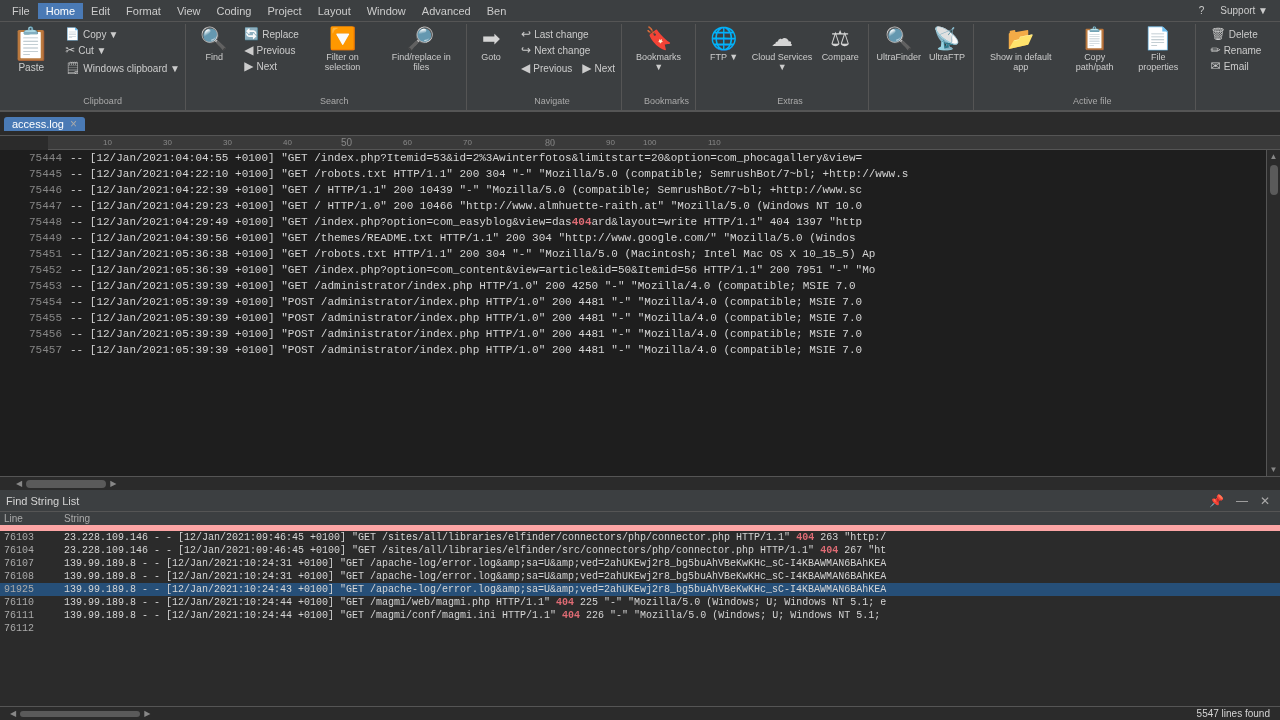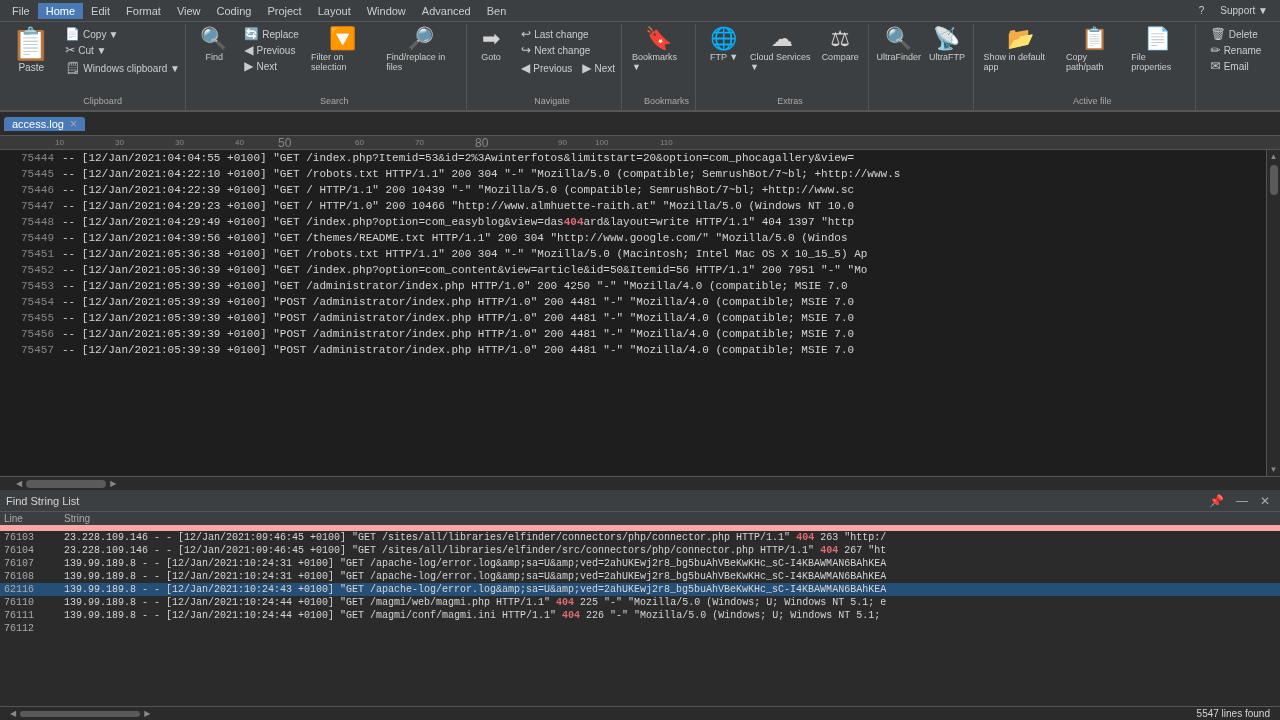--- a/index.html
+++ b/index.html
@@ -12,41 +12,41 @@
     .menu-bar .right { margin-left: auto; display: flex; align-items: center; }
     .menu-bar .right span { font-size: 10px; }
 
     
     .ribbon { background: #3c3f41; border-bottom: 2px solid #555; display: flex; align-items: stretch; padding: 2px 4px 0 4px; min-height: 90px; }
     .ribbon-group { display: flex; flex-direction: column; align-items: center; border-right: 1px solid #555; padding: 2px 6px; min-width: 60px; }
     .ribbon-group-inner { display: flex; align-items: flex-start; flex: 1; }
     .ribbon-group-label { font-size: 9px; color: #aaa; padding-bottom: 2px; text-align: center; margin-top: auto; margin-left: 16px; }
     .ribbon-btn { display: flex; flex-direction: column; align-items: center; cursor: pointer; padding: 2px 4px; min-width: 44px; border-radius: 2px; }
     .ribbon-btn .icon { font-size: 22px; line-height: 1; }
-    .ribbon-btn .label { font-size: 9px; color: #ccc; text-align: left; margin-top: 2px; }
+    .ribbon-btn .label { font-size: 9px; color: #ccc; text-align: center; margin-top: 2px; }
     .ribbon-btn-small { display: flex; align-items: center; cursor: pointer; padding: 1px 4px; border-radius: 2px; font-size: 10px; color: #ccc; white-space: nowrap; }
     .ribbon-btn-small .icon-sm { margin-right: 3px; font-size: 12px; }
     .ribbon-col { display: flex; flex-direction: column; justify-content: flex-start; }
 
     
     .clipboard-group { min-width: 120px; }
     .paste-area { display: flex; flex-direction: column; align-items: center; cursor: pointer; padding: 2px 6px; }
     .paste-area .icon { font-size: 32px; }
     .paste-area .label { font-size: 10px; color: #ccc; }
 
     
     .tab-bar { background: #2b2b2b; display: flex; align-items: center; padding: 0 4px; border-bottom: 1px solid #555; height: 24px; }
     .tab { display: flex; align-items: center; background: #4a7ab5; color: white; padding: 2px 8px; border-radius: 3px 3px 0 0; font-size: 11px; cursor: pointer; height: 14px; }
     .tab .close { margin-left: 6px; font-size: 12px; cursor: pointer; color: #aaa; }
 
     
-    .ruler { background: #3a3a3a; height: 14px; border-bottom: 1px solid #555; position: relative; overflow: hidden; }
+    .ruler { background: #3a3a3a; height: 14px; border-bottom: 1px solid #555; position: relative; overflow: hidden; margin-left: 48px; }
     .ruler-content { display: flex; align-items: center; height: 100%; padding: 0 4px; font-size: 9px; color: #888; }
     .editor-content { font-family: 'Consolas', 'Courier New', monospace; font-size: 11px; line-height: 16px; }
-    .log-line { display: flex; white-space: nowrap; padding: 0 12px; }
+    .log-line { display: flex; white-space: nowrap; padding: 0 20px; }
     .line-num { color: #858585; min-width: 50px; text-align: right; padding-right: 8px; user-select: none; flex-shrink: 0; }
     .line-content { color: #d4d4d4; }
     .line-content .status-404 { color: #e06c75; font-weight: bold; }
 
     
     .hscroll { background: #2b2b2b; height: 14px; border-top: 1px solid #555; display: flex; align-items: center; padding: 0 16px; }
     .find-panel-header { background: #3c3f41; display: flex; align-items: center; padding: 2px 6px; height: 22px; border-bottom: 1px solid #555; font-size: 11px; }
     .find-panel-title { color: #d4d4d4; flex: 1; }
     .find-panel-controls { display: flex; gap: 4px; }
     .find-panel-control-btn { cursor: pointer; color: #aaa; font-size: 12px; padding: 0 4px; }
@@ -267,24 +267,24 @@
     <span class="close">×</span>
   </div>
 </div>
 
 <div class="ruler">
   <div class="ruler-content">
     <span style="position:absolute;left:55px;font-size:8px;color:#888;">10</span>
     <span style="position:absolute;left:115px;font-size:8px;color:#888;">30</span>
     <span style="position:absolute;left:175px;font-size:8px;color:#888;">30</span>
     <span style="position:absolute;left:235px;font-size:8px;color:#888;">40</span>
-    <span style="position:absolute;left:278px;font-size:12px;color:#888;">50</span>
+    <span style="position:absolute;left:293px;font-size:10px;color:#888;">50</span>
     <span style="position:absolute;left:355px;font-size:8px;color:#888;">60</span>
     <span style="position:absolute;left:415px;font-size:8px;color:#888;">70</span>
-    <span style="position:absolute;left:475px;font-size:12px;color:#888;">80</span>
+    <span style="position:absolute;left:497px;font-size:10px;color:#888;font-family:Liberation Serif, serif;">80</span>
     <span style="position:absolute;left:558px;font-size:8px;color:#888;">90</span>
     <span style="position:absolute;left:595px;font-size:8px;color:#888;">100</span>
     <span style="position:absolute;left:660px;font-size:8px;color:#888;">110</span>
   </div>
 </div>
 
 <div class="main-area">
 
   <div class="editor-region" style="flex:1; overflow:hidden; display:flex;">
     <div class="editor-main" style="flex:1; background:#1e1e1e; overflow:hidden;">
@@ -382,21 +382,21 @@
         </div>
         <div class="find-row">
           <span class="fl">76107</span>
           <span class="fs">139.99.189.8 - - [12/Jan/2021:10:24:31 +0100] "GET /apache-log/error.log&amp;amp;sa=U&amp;amp;ved=2ahUKEwj2r8_bg5buAhVBeKwKHc_sC-I4KBAWMAN6BAhKEA</span>
         </div>
         <div class="find-row">
           <span class="fl">76108</span>
           <span class="fs">139.99.189.8 - - [12/Jan/2021:10:24:31 +0100] "GET /apache-log/error.log&amp;amp;sa=U&amp;amp;ved=2ahUKEwj2r8_bg5buAhVBeKwKHc_sC-I4KBAWMAN6BAhKEA</span>
         </div>
         <div class="find-row selected">
-          <span class="fl">62116</span>
+          <span class="fl">91925</span>
           <span class="fs">139.99.189.8 - - [12/Jan/2021:10:24:43 +0100] "GET /apache-log/error.log&amp;amp;sa=U&amp;amp;ved=2ahUKEwj2r8_bg5buAhVBeKwKHc_sC-I4KBAWMAN6BAhKEA</span>
         </div>
         <div class="find-row">
           <span class="fl">76110</span>
           <span class="fs">139.99.189.8 - - [12/Jan/2021:10:24:44 +0100] "GET /magmi/web/magmi.php HTTP/1.1" <span class="e404">404</span> 225 "-" "Mozilla/5.0 (Windows; U; Windows NT 5.1; e</span>
         </div>
         <div class="find-row">
           <span class="fl">76111</span>
           <span class="fs">139.99.189.8 - - [12/Jan/2021:10:24:44 +0100] "GET /magmi/conf/magmi.ini HTTP/1.1" <span class="e404">404</span> 226 "-" "Mozilla/5.0 (Windows; U; Windows NT 5.1;</span>
         </div>

